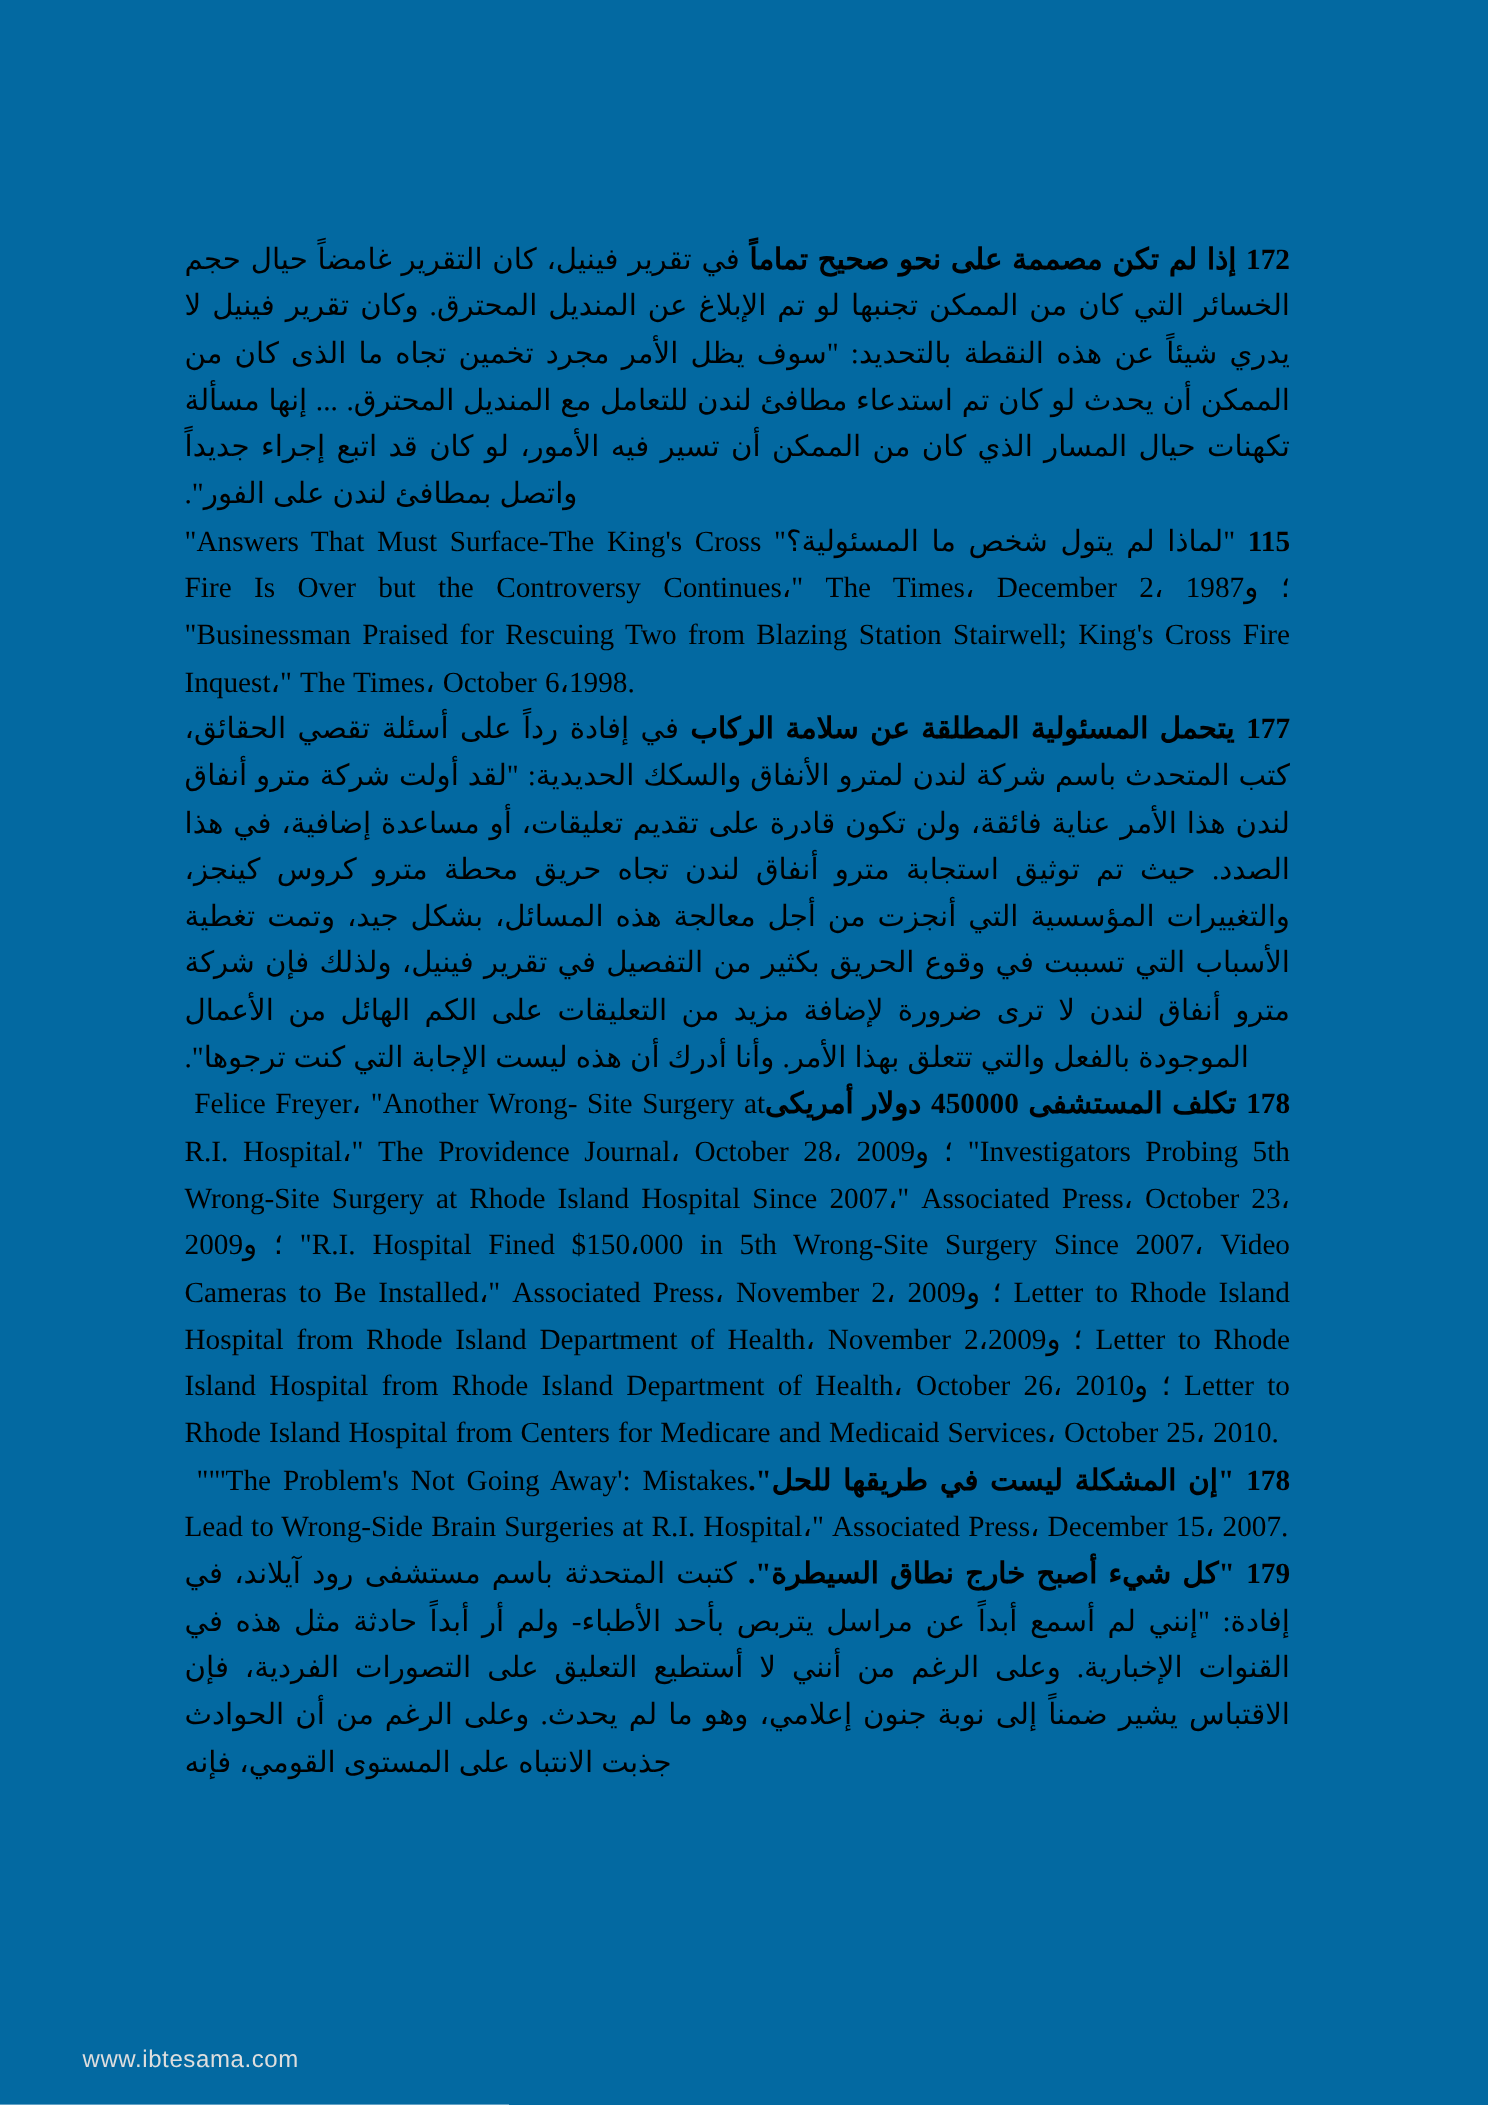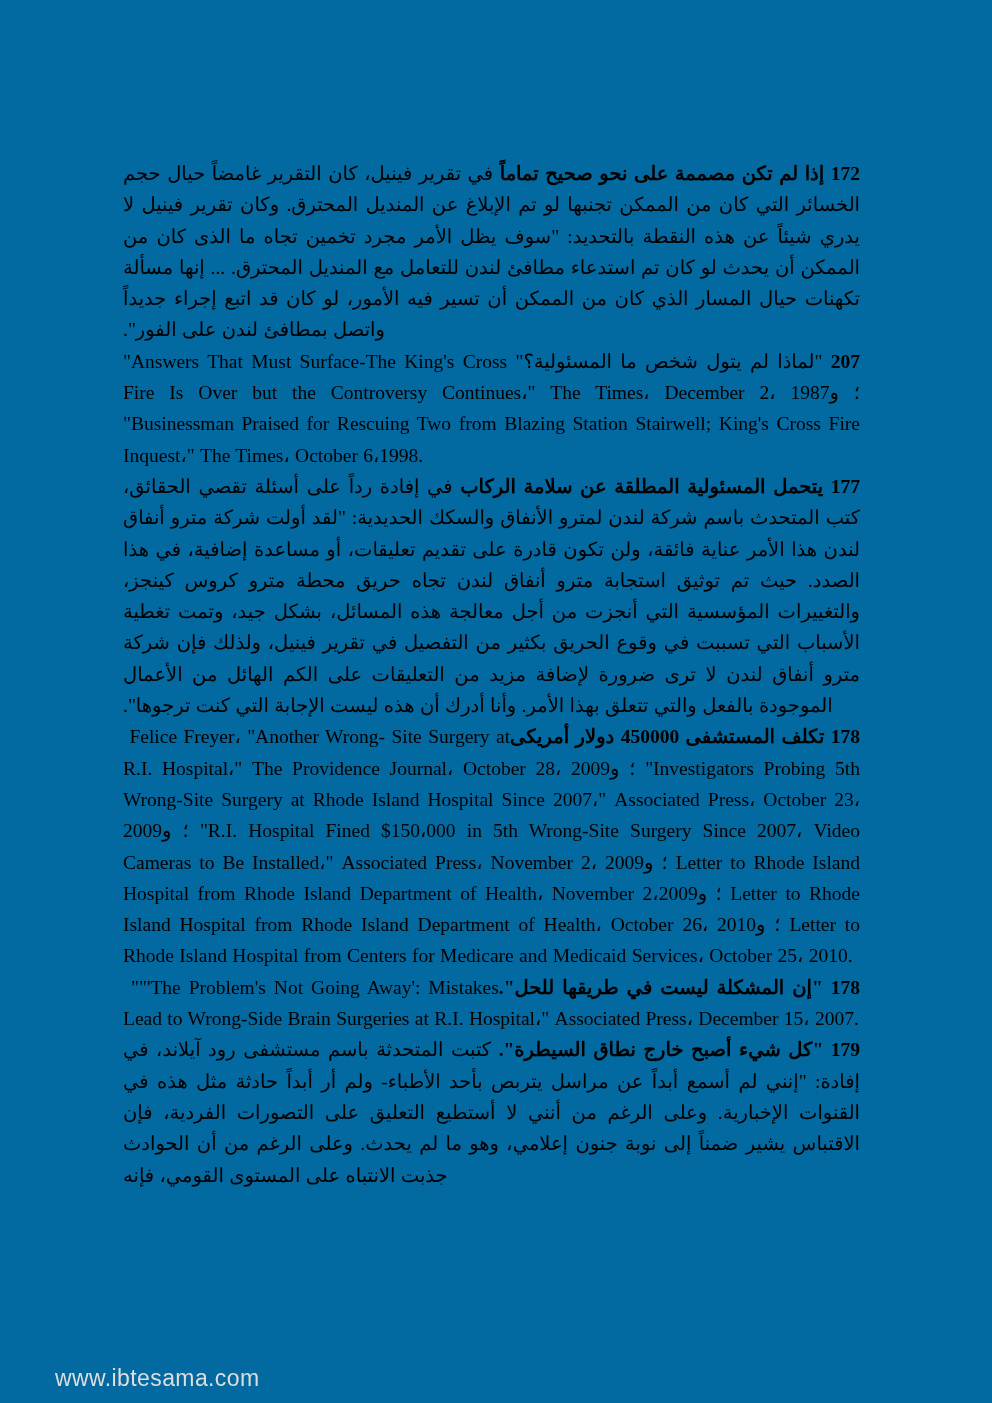--- a/index.html
+++ b/index.html
@@ -66,38 +66,38 @@
     text-align: justify;
     text-align-last: left;
   }
 
   
   .watermark {
     position: absolute;
     left: 55px;
     top: 1365px;
     font-family: "Liberation Sans", "DejaVu Sans", sans-serif;
-    font-size: 23px;
+    font-size: 16px;
     letter-spacing: 0.4px;
     color: #dedede;
     direction: ltr;
     white-space: nowrap;
     user-select: none;
   }
 </style>
 </head>
 <body>
 
 <div class="page">
 
   <div class="text-block">
 
     <p class="para"><span class="lead">172 إذا لم تكن مصممة على نحو صحيح تماماً</span><span> في تقرير فينيل، كان التقرير غامضاً حيال حجم الخسائر التي كان من الممكن تجنبها لو تم الإبلاغ عن المنديل المحترق. وكان تقرير فينيل لا يدري شيئاً عن هذه النقطة بالتحديد: "سوف يظل الأمر مجرد تخمين تجاه ما الذى كان من الممكن أن يحدث لو كان تم استدعاء مطافئ لندن للتعامل مع المنديل المحترق. ... إنها مسألة تكهنات حيال المسار الذي كان من الممكن أن تسير فيه الأمور، لو كان قد اتبع إجراء جديداً واتصل بمطافئ لندن على الفور".</span></p>
 
-    <p class="para cite"><span class="lead">207</span> <span>"لماذا لم يتول شخص ما المسئولية؟"</span> <span class="en">"Answers That Must Surface-The King's Cross Fire Is Over but the Controversy Continues،" The Times، December 2، 1987؛ و "Businessman Praised for Rescuing Two from Blazing Station Stairwell; King's Cross Fire Inquest،" The Times، October 6،1998.</span></p>
+    <p class="para cite"><span class="lead">115</span> <span>"لماذا لم يتول شخص ما المسئولية؟"</span> <span class="en">"Answers That Must Surface-The King's Cross Fire Is Over but the Controversy Continues،" The Times، December 2، 1987؛ و "Businessman Praised for Rescuing Two from Blazing Station Stairwell; King's Cross Fire Inquest،" The Times، October 6،1998.</span></p>
 
     <p class="para"><span class="lead">177 يتحمل المسئولية المطلقة عن سلامة الركاب</span><span> في إفادة رداً على أسئلة تقصي الحقائق، كتب المتحدث باسم شركة لندن لمترو الأنفاق والسكك الحديدية: "لقد أولت شركة مترو أنفاق لندن هذا الأمر عناية فائقة، ولن تكون قادرة على تقديم تعليقات، أو مساعدة إضافية، في هذا الصدد. حيث تم توثيق استجابة مترو أنفاق لندن تجاه حريق محطة مترو كروس كينجز، والتغييرات المؤسسية التي أنجزت من أجل معالجة هذه المسائل، بشكل جيد، وتمت تغطية الأسباب التي تسببت في وقوع الحريق بكثير من التفصيل في تقرير فينيل، ولذلك فإن شركة مترو أنفاق لندن لا ترى ضرورة لإضافة مزيد من التعليقات على الكم الهائل من الأعمال الموجودة بالفعل والتي تتعلق بهذا الأمر. وأنا أدرك أن هذه ليست الإجابة التي كنت ترجوها".</span></p>
 
     <p class="para cite"><span class="lead">178 تكلف المستشفى 450000 دولار أمريكى</span><span class="en"> Felice Freyer، "Another Wrong- Site Surgery at R.I. Hospital،" The Providence Journal، October 28، 2009؛ و "Investigators Probing 5th Wrong-Site Surgery at Rhode Island Hospital Since 2007،" Associated Press، October 23، 2009؛ و "R.I. Hospital Fined $150،000 in 5th Wrong-Site Surgery Since 2007، Video Cameras to Be Installed،" Associated Press، November 2، 2009؛ و Letter to Rhode Island Hospital from Rhode Island Department of Health، November 2،2009؛ و Letter to Rhode Island Hospital from Rhode Island Department of Health، October 26، 2010؛ و Letter to Rhode Island Hospital from Centers for Medicare and Medicaid Services، October 25، 2010.</span></p>
 
     <p class="para cite"><span class="lead">178 "إن المشكلة ليست في طريقها للحل".</span><span class="en"> ""'The Problem's Not Going Away': Mistakes Lead to Wrong-Side Brain Surgeries at R.I. Hospital،" Associated Press، December 15، 2007.</span></p>
 
     <p class="para"><span class="lead">179 "كل شيء أصبح خارج نطاق السيطرة".</span><span> كتبت المتحدثة باسم مستشفى رود آيلاند، في إفادة: "إنني لم أسمع أبداً عن مراسل يتربص بأحد الأطباء- ولم أر أبداً حادثة مثل هذه في القنوات الإخبارية. وعلى الرغم من أنني لا أستطيع التعليق على التصورات الفردية، فإن الاقتباس يشير ضمناً إلى نوبة جنون إعلامي، وهو ما لم يحدث. وعلى الرغم من أن الحوادث جذبت الانتباه على المستوى القومي، فإنه</span></p>
 
   </div>

